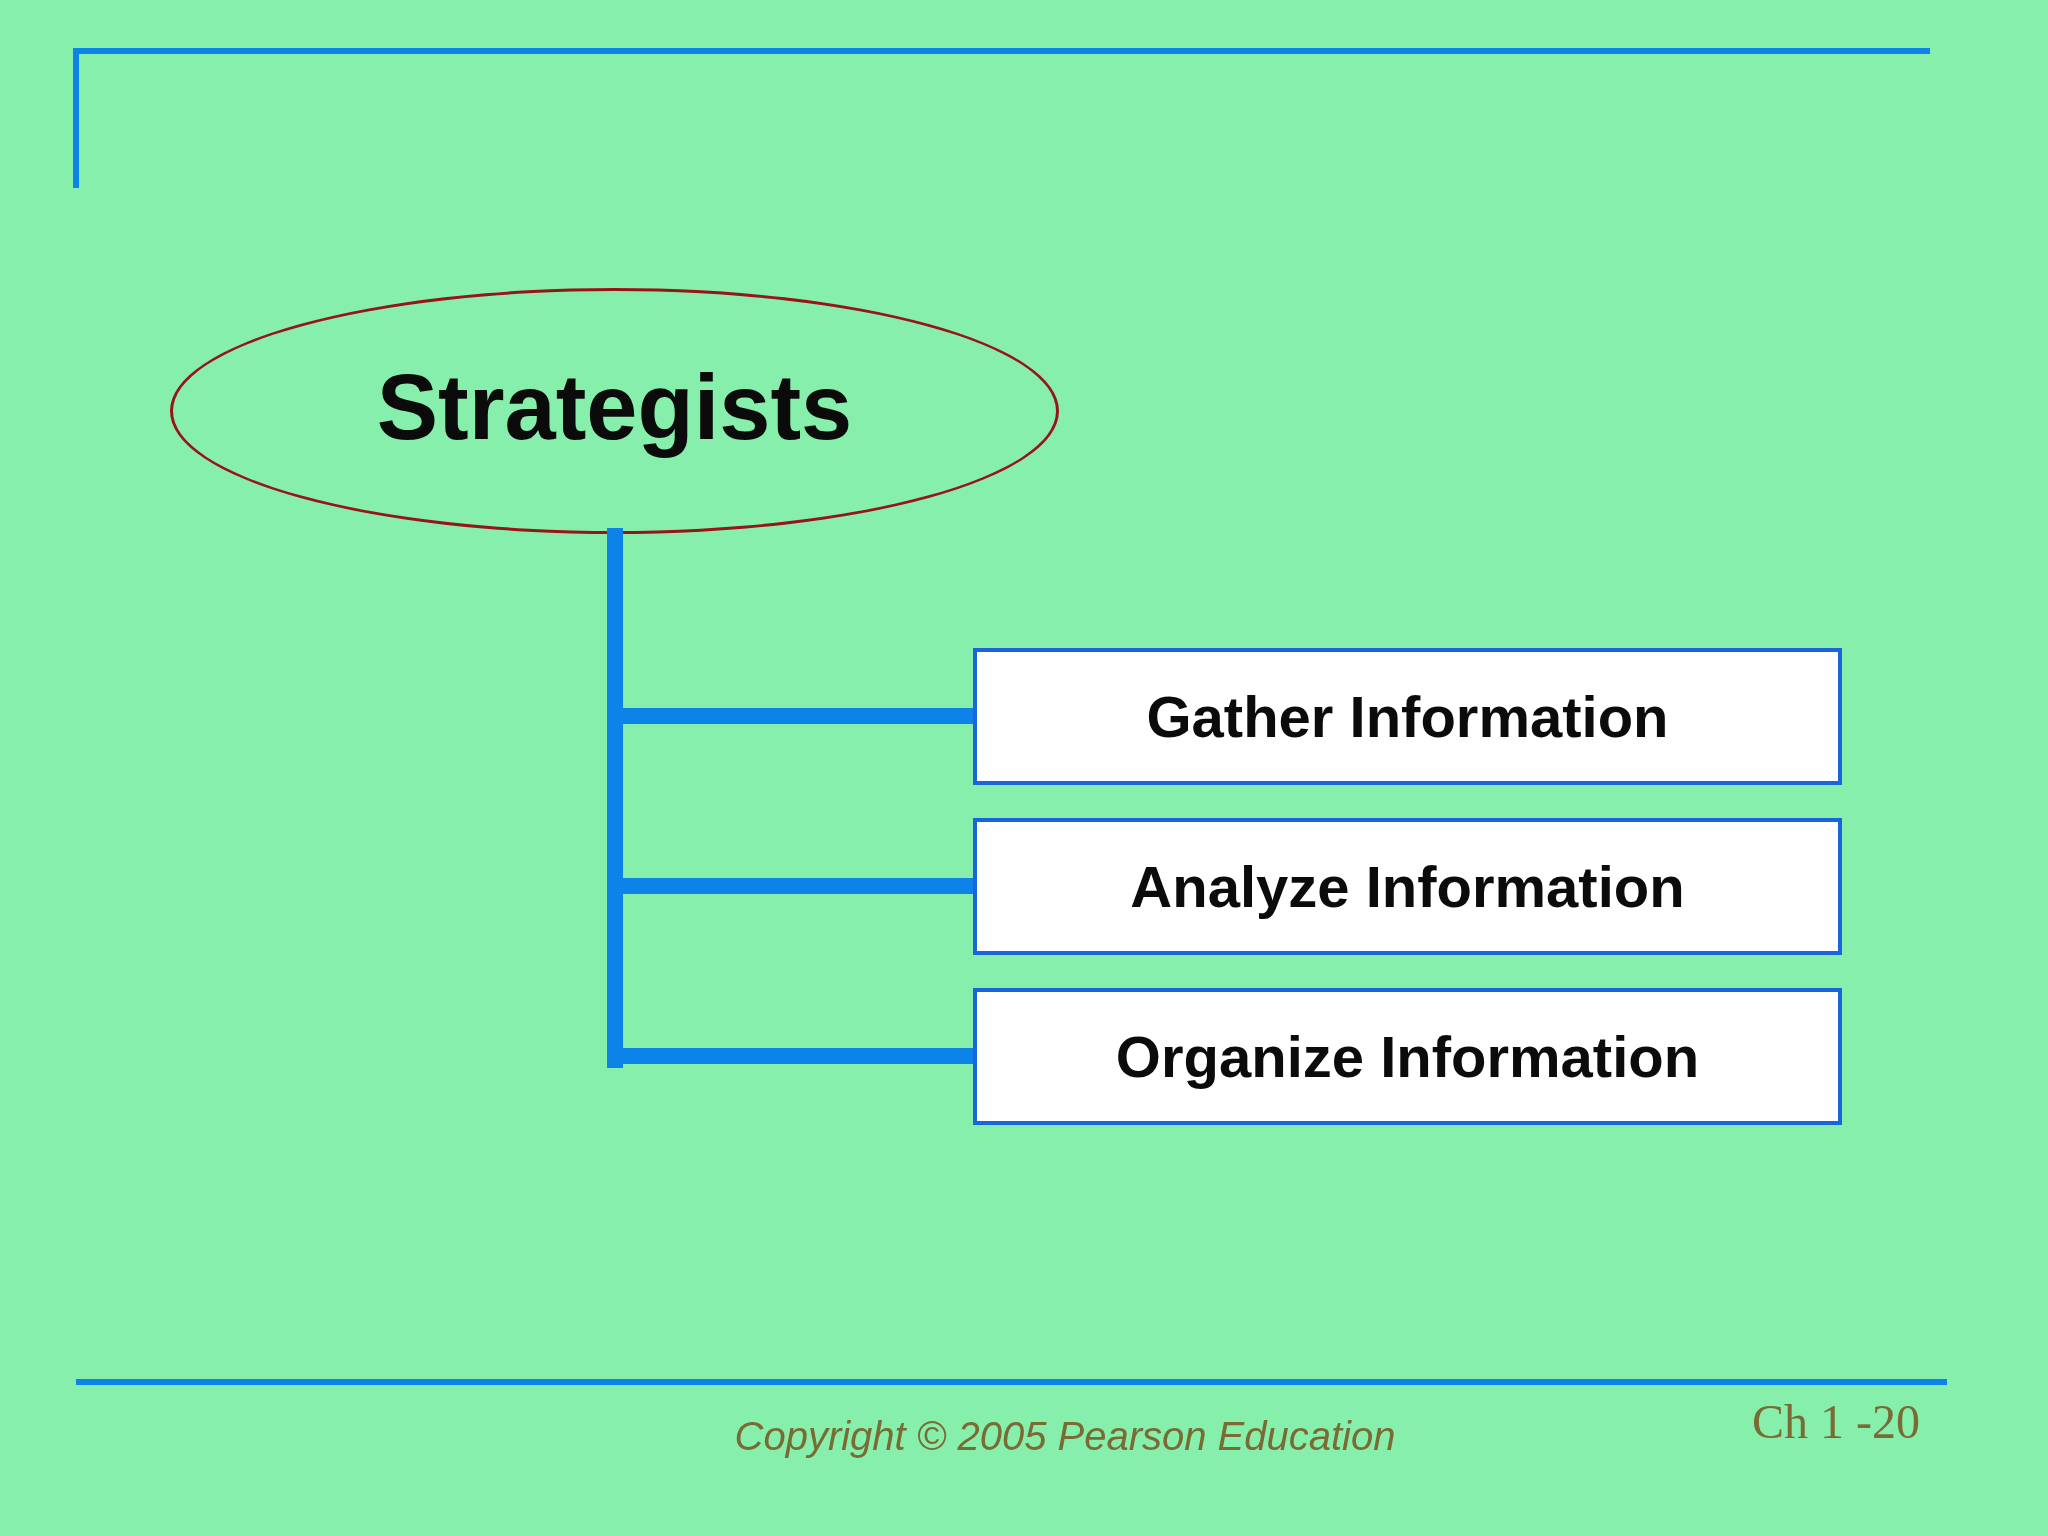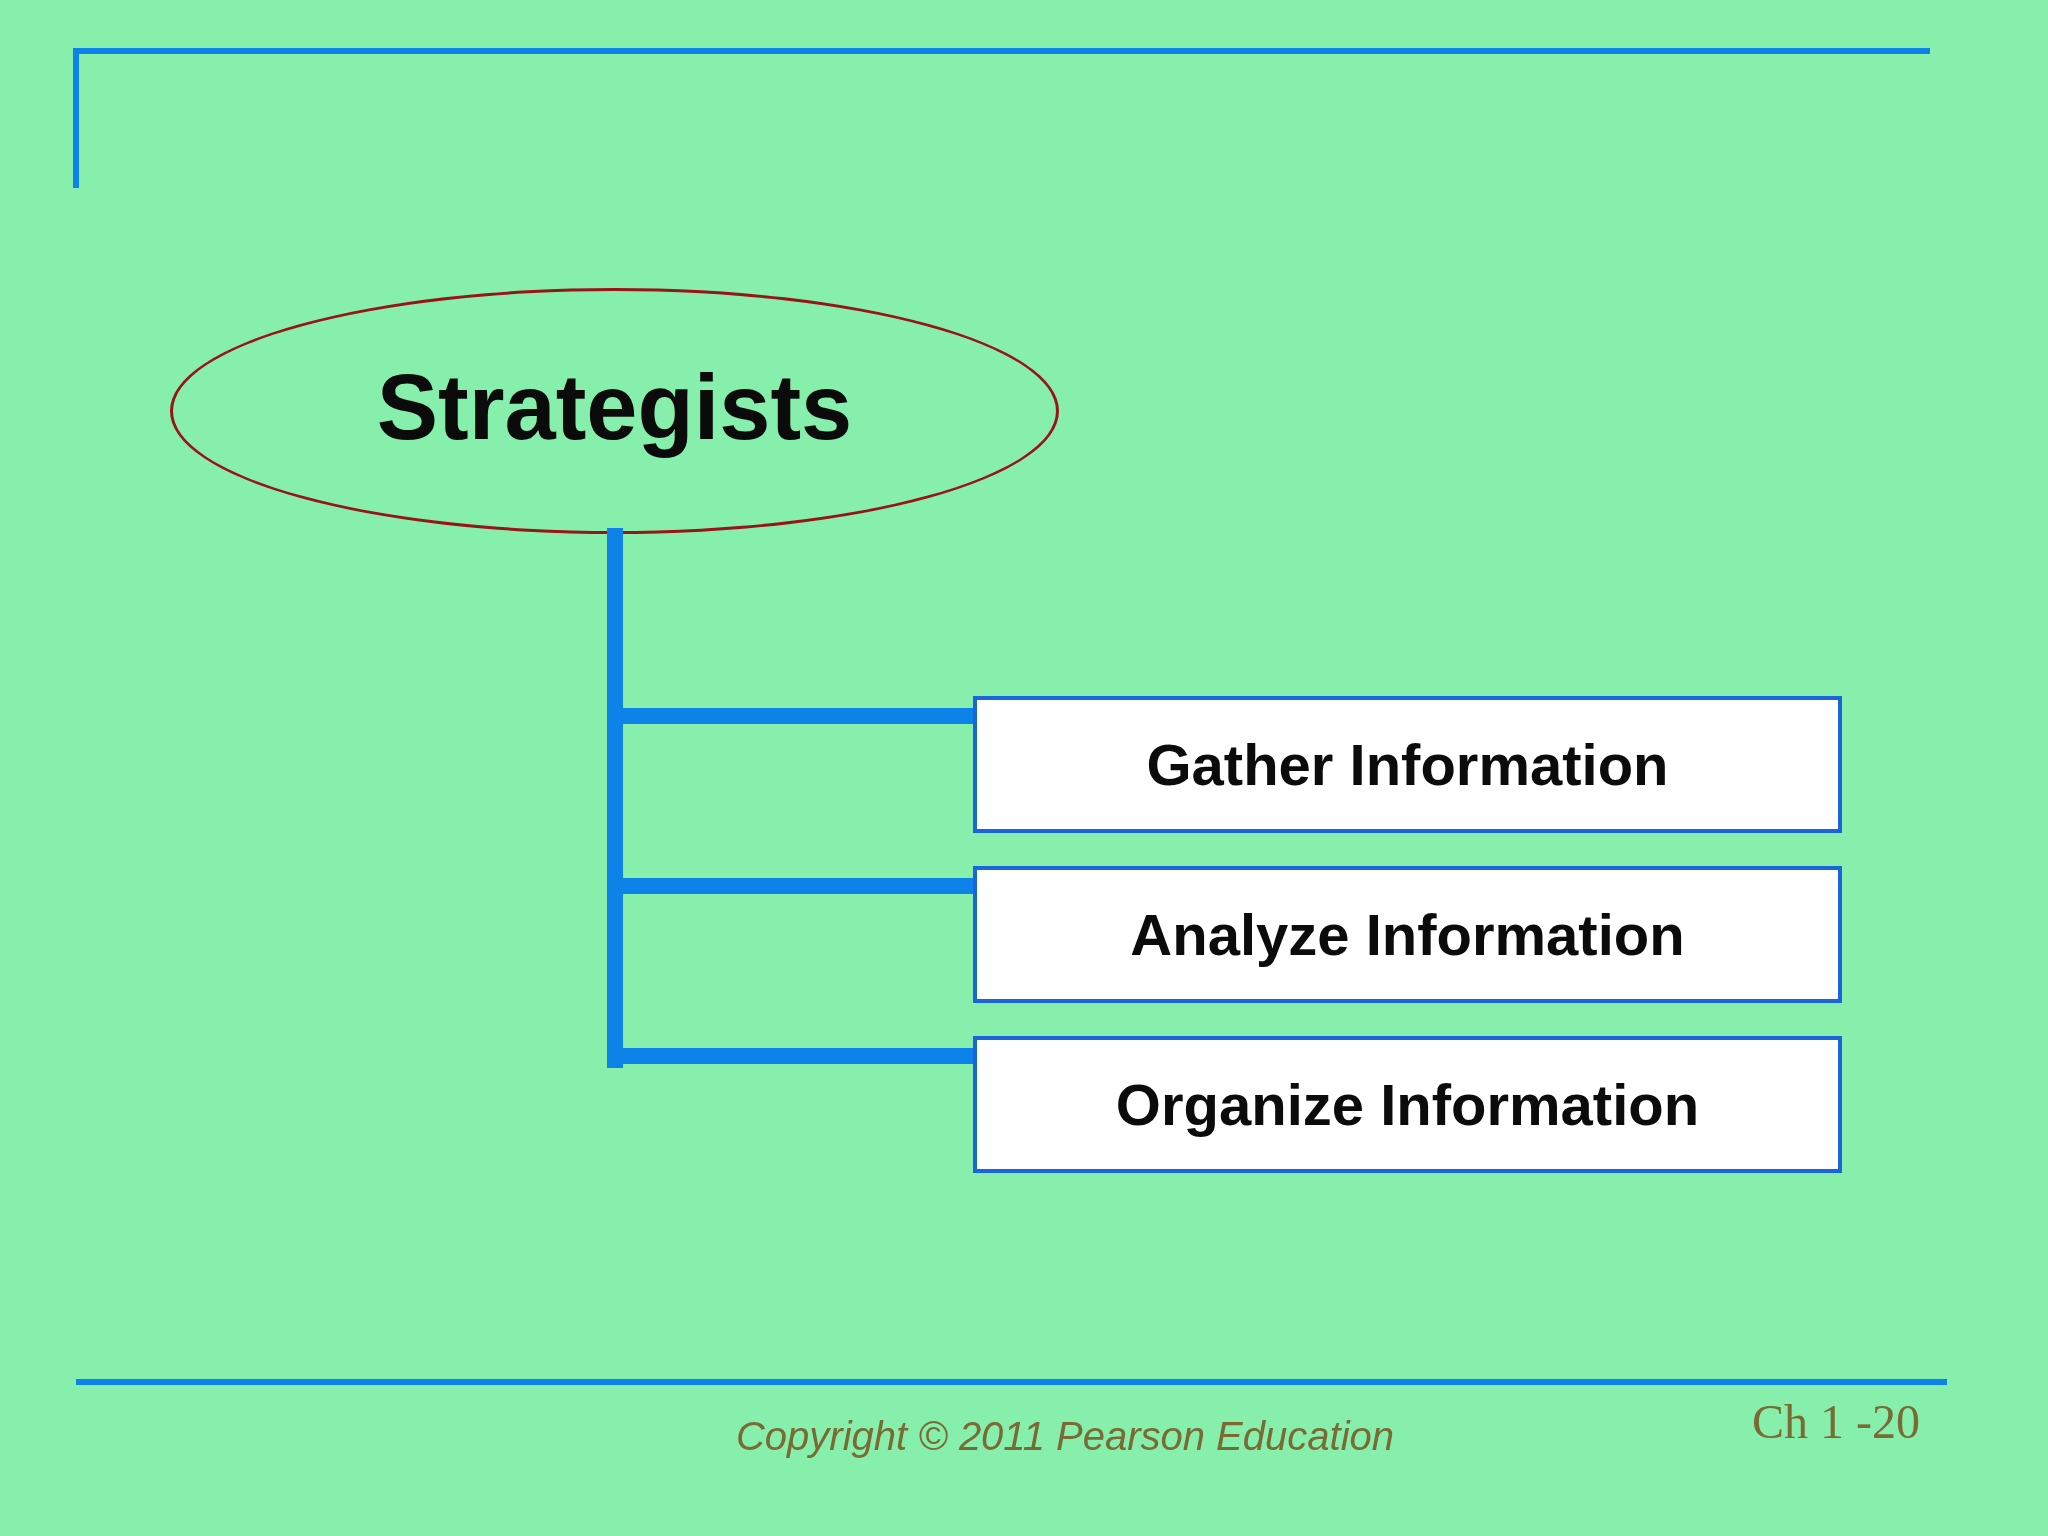--- a/index.html
+++ b/index.html
@@ -53,21 +53,20 @@
     position: absolute;
     left: 973px;
     width: 869px;
     height: 137px;
     background: #ffffff;
     border: 4px solid #1a64dc;
     box-sizing: border-box;
     display: flex;
     align-items: center;
     justify-content: center;
-    margin-top: 48px;
   }
   #box-gather   { top: 648px; }
   #box-analyze  { top: 818px; }
   #box-organize { top: 988px; }
   .node-box .box-label {
     font-size: 58px;
     font-weight: bold;
     color: #0b0b0b;
   }
 
@@ -114,17 +113,17 @@
   <div id="box-organize" class="node-box">
     <span class="box-label">Organize Information</span>
   </div>
 
   <div id="box-analyze" class="node-box">
     <span class="box-label">Analyze Information</span>
   </div>
 
   <div id="bottom-rule" class="rule"></div>
 
-  <div id="footer-copyright">Copyright © 2011 Pearson Education</div>
+  <div id="footer-copyright">Copyright © 2005 Pearson Education</div>
 
   <div id="footer-chapter">Ch 1 -20</div>
 
 </div>
 
 </body></html>

